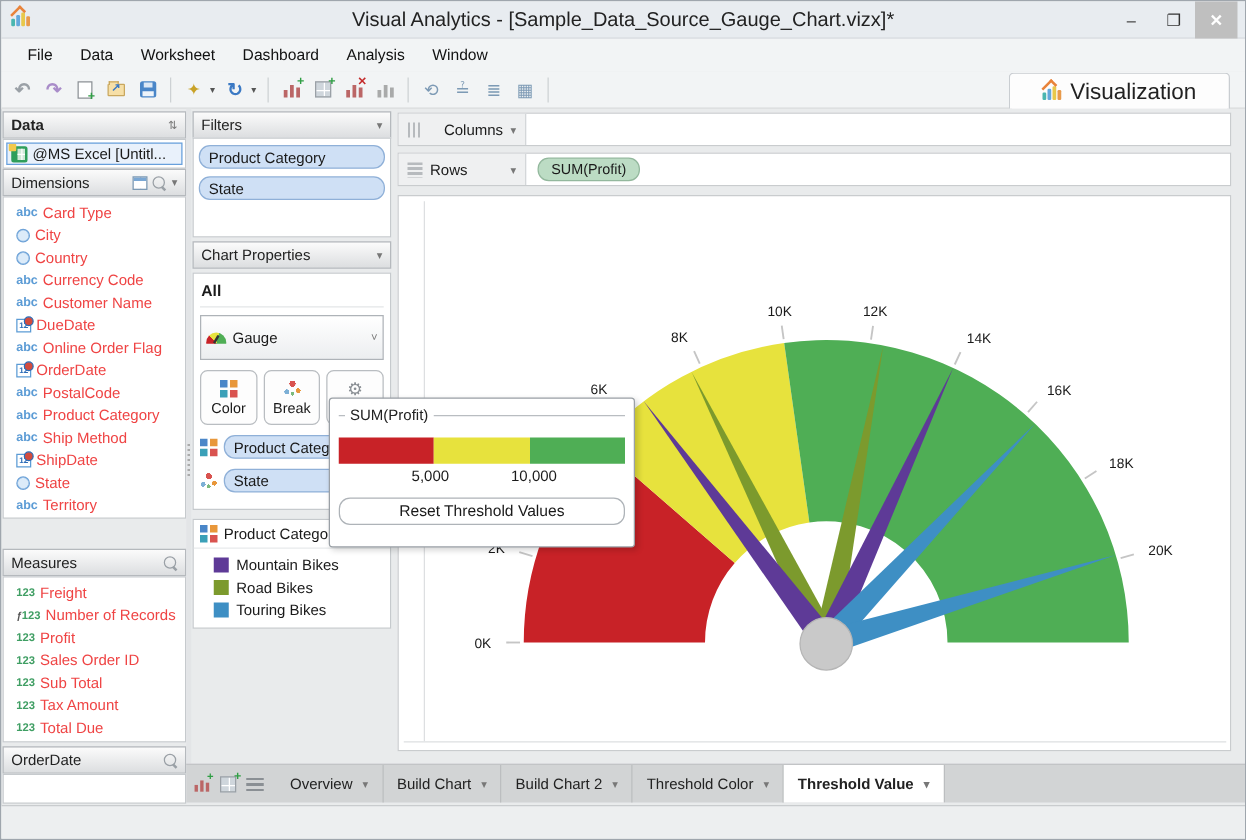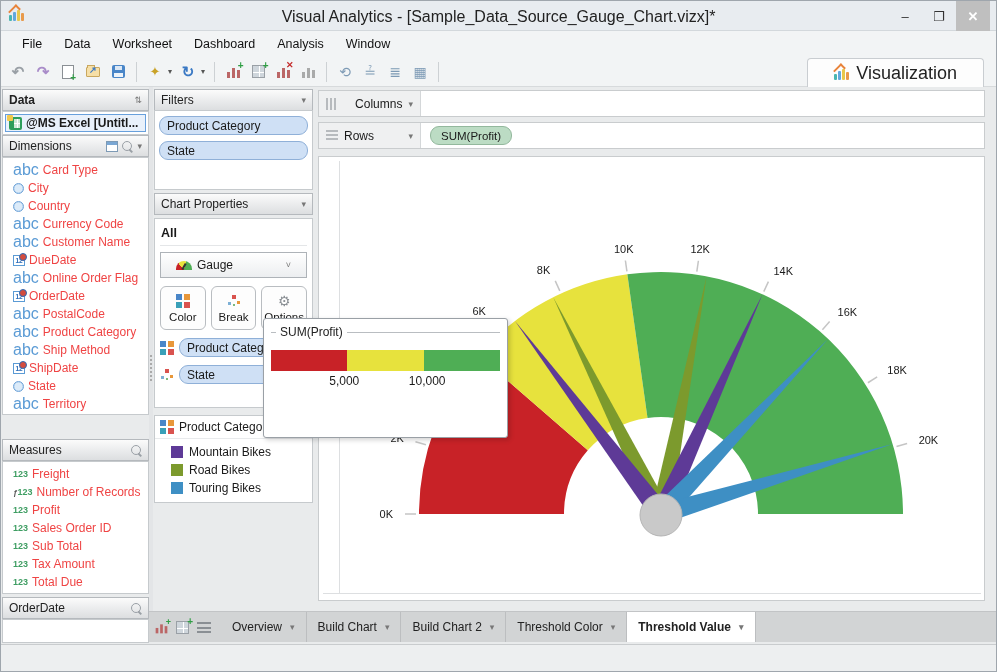--- a/index.html
+++ b/index.html
@@ -64,34 +64,34 @@
   .pbody { position:absolute; background:#fff; border:1px solid #c6cacd; }
   .caret { color:#777; font-size:9px; }
   .i-search { position:relative; width:11px; height:11px; }
   .i-search::before { content:""; position:absolute; left:0; top:0; width:8px; height:8px; border:1.5px solid #9aa0a6; border-radius:50%; }
   .i-search::after { content:""; position:absolute; right:0; bottom:0; width:4px; height:1.5px; background:#9aa0a6; transform:rotate(45deg); }
   .i-table { width:12px; height:11px; border:1px solid #7d9ab5; background:linear-gradient(#7aa7d4 0 3px, #fff 3px), linear-gradient(#88b 0 0) 5px 0/1px 100% no-repeat; background-blend-mode:normal; }
 
   
   #data-header   { left:1px; top:88px;  width:147px; } #data-header .t { font-weight:bold; }
   #source-box    { left:1px; top:110px; width:147px; height:24px; }
-  .source-row { position:absolute; left:2px; top:2px; right:2px; bottom:2px; border:1px solid #68a0dc; background:#e9f1fb; display:flex; align-items:center; gap:4px; padding:0 3px; overflow:hidden; white-space:nowrap;font-weight:bold; }
+  .source-row { position:absolute; left:2px; top:2px; right:2px; bottom:2px; border:1px solid #68a0dc; background:#e9f1fb; display:flex; align-items:center; gap:4px; padding:0 3px; overflow:hidden; white-space:nowrap; }
   .i-excel { width:13px; height:13px; background:#2e9e5b; border-radius:2px; position:relative; flex:0 0 auto; }
   .i-excel::before { content:""; position:absolute; inset:2px 2px 2px 5px; background:linear-gradient(#fff 0 0) 0 50%/100% 1px no-repeat, linear-gradient(#fff 0 0) 50% 0/1px 100% no-repeat, #cfe8d8; }
   .i-excel::after { content:""; position:absolute; left:-2px; top:-2px; width:6px; height:6px; background:#f2c94c; border-radius:1px; }
   #dims-header   { left:1px; top:134px; width:147px; }
   #dims-list     { left:1px; top:156px; width:147px; height:258px; padding-top:3px; overflow:hidden; }
   #measures-header { left:1px; top:438px; width:147px; }
   #measures-list { left:1px; top:460px; width:147px; height:133px; padding-top:3px; overflow:hidden; }
   #params-header { left:1px; top:596px; width:147px; }
   #params-box    { left:1px; top:618px; width:147px; height:24px; }
   .tree-item { display:flex; align-items:center; gap:4px; height:18px; padding:0 4px 0 10px; white-space:nowrap; overflow:hidden; }
   .ti-label { font-size:12px; color:#ef4444; }
   .ti-icon { flex:0 0 auto; display:inline-flex; align-items:center; justify-content:center; }
-  .ic-abc { color:#5b9bd5; font-size:16px; font-weight:normal; letter-spacing:0; }
+  .ic-abc { color:#5b9bd5; font-size:10px; font-weight:bold; letter-spacing:0; }
   .ic-geo { width:11px; height:11px; border:1.5px solid #6fa3d8; border-radius:50%; background:
       radial-gradient(circle, #dcebf9 60%, #c3dcf3 61%),
       linear-gradient(#6fa3d8 0 0) 50% 0/1px 100% no-repeat,
       linear-gradient(#6fa3d8 0 0) 0 50%/100% 1px no-repeat; }
   .ic-date { width:12px; height:11px; border:1px solid #5b9bd5; font-size:6.5px; color:#2b6cb8; font-weight:bold; position:relative; background:#fff; }
   .ic-date::after { content:""; position:absolute; right:-3px; top:-3px; width:6px; height:6px; background:#d34c3e; border-radius:50%; border:1px solid #2b6cb8; }
   .ic-num { color:#3f9e63; font-size:9px; font-weight:bold; }
   .ic-calc { color:#3f9e63; font-size:9px; font-weight:bold; }
   .ic-calc i { font-style:italic; color:#555; font-size:8px; vertical-align:super; }
 
@@ -99,21 +99,21 @@
   .vsplit::after { content:""; position:absolute; left:1px; top:268px; width:2px; height:26px; background:repeating-linear-gradient(#aaa 0 2px, transparent 2px 4px); }
 
   
   #filters-header { left:153px; top:88px; width:159px; }
   #filters-body   { left:153px; top:109px; width:159px; height:80px; padding:5px 4px; }
   .pill { height:19px; border:1px solid #8fb0d8; background:#cfe0f5; border-radius:9px; display:flex; align-items:center; padding:0 7px; margin-bottom:6px; font-size:12px; white-space:nowrap; overflow:hidden; }
 
   #cp-header { left:153px; top:192px; width:159px; }
   #cp-body   { left:153px; top:217px; width:159px; height:190px; padding:4px 5px; }
   .cp-all { font-weight:bold; font-size:12.5px; padding:3px 1px 5px; border-bottom:1px solid #e4e6e8; margin-bottom:6px; }
-  .combo { height:26px; border:1px solid #aeb3b8; background:linear-gradient(#fff,#eceef0); display:flex; align-items:center; gap:5px; padding:0 15px; }
+  .combo { height:36px; border:1px solid #aeb3b8; background:linear-gradient(#fff,#eceef0); display:flex; align-items:center; gap:5px; padding:0 4px; }
   .combo .t { flex:1; }
   .btn3row { display:flex; gap:5px; margin-top:8px; }
   .bigbtn { width:47px; height:44px; border:1px solid #b9bdc1; border-radius:6px; background:#fdfdfd; display:flex; flex-direction:column; align-items:center; justify-content:center; gap:3px; font-size:11.5px; }
   .ic-colorgrid { width:14px; height:14px; background:
       linear-gradient(#4a86c8 0 0) 0 0/6px 6px no-repeat,
       linear-gradient(#e8973a 0 0) 8px 0/6px 6px no-repeat,
       linear-gradient(#3aa0b8 0 0) 0 8px/6px 6px no-repeat,
       linear-gradient(#d9534f 0 0) 8px 8px/6px 6px no-repeat; }
   .ic-break { width:14px; height:14px; background:
       radial-gradient(circle 2.5px, #d9534f 97%, transparent) 4px 0/6px 6px no-repeat,
@@ -544,20 +544,21 @@
     <div id="tbar">
 
     <span style="background: rgb(200, 34, 39);"></span>
         <span style="background: rgb(231, 226, 61);"></span>
         <span style="background: rgb(79, 174, 85);"></span>
       </div>
     <div class="tlabels">
       <span class="tl1">5,000</span>
       <span class="tl2">10,000</span>
     </div>
+    <div class="reset-btn">Reset Threshold Values</div>
   </div>
 
   <div id="tabstrip">
     <div class="strip-icons">
       <span class="bars" style="transform:scale(.9)">
           <span class="plus">+</span>
         </span>
       <span class="gridico">
           <span class="plus">+</span>
         </span>

